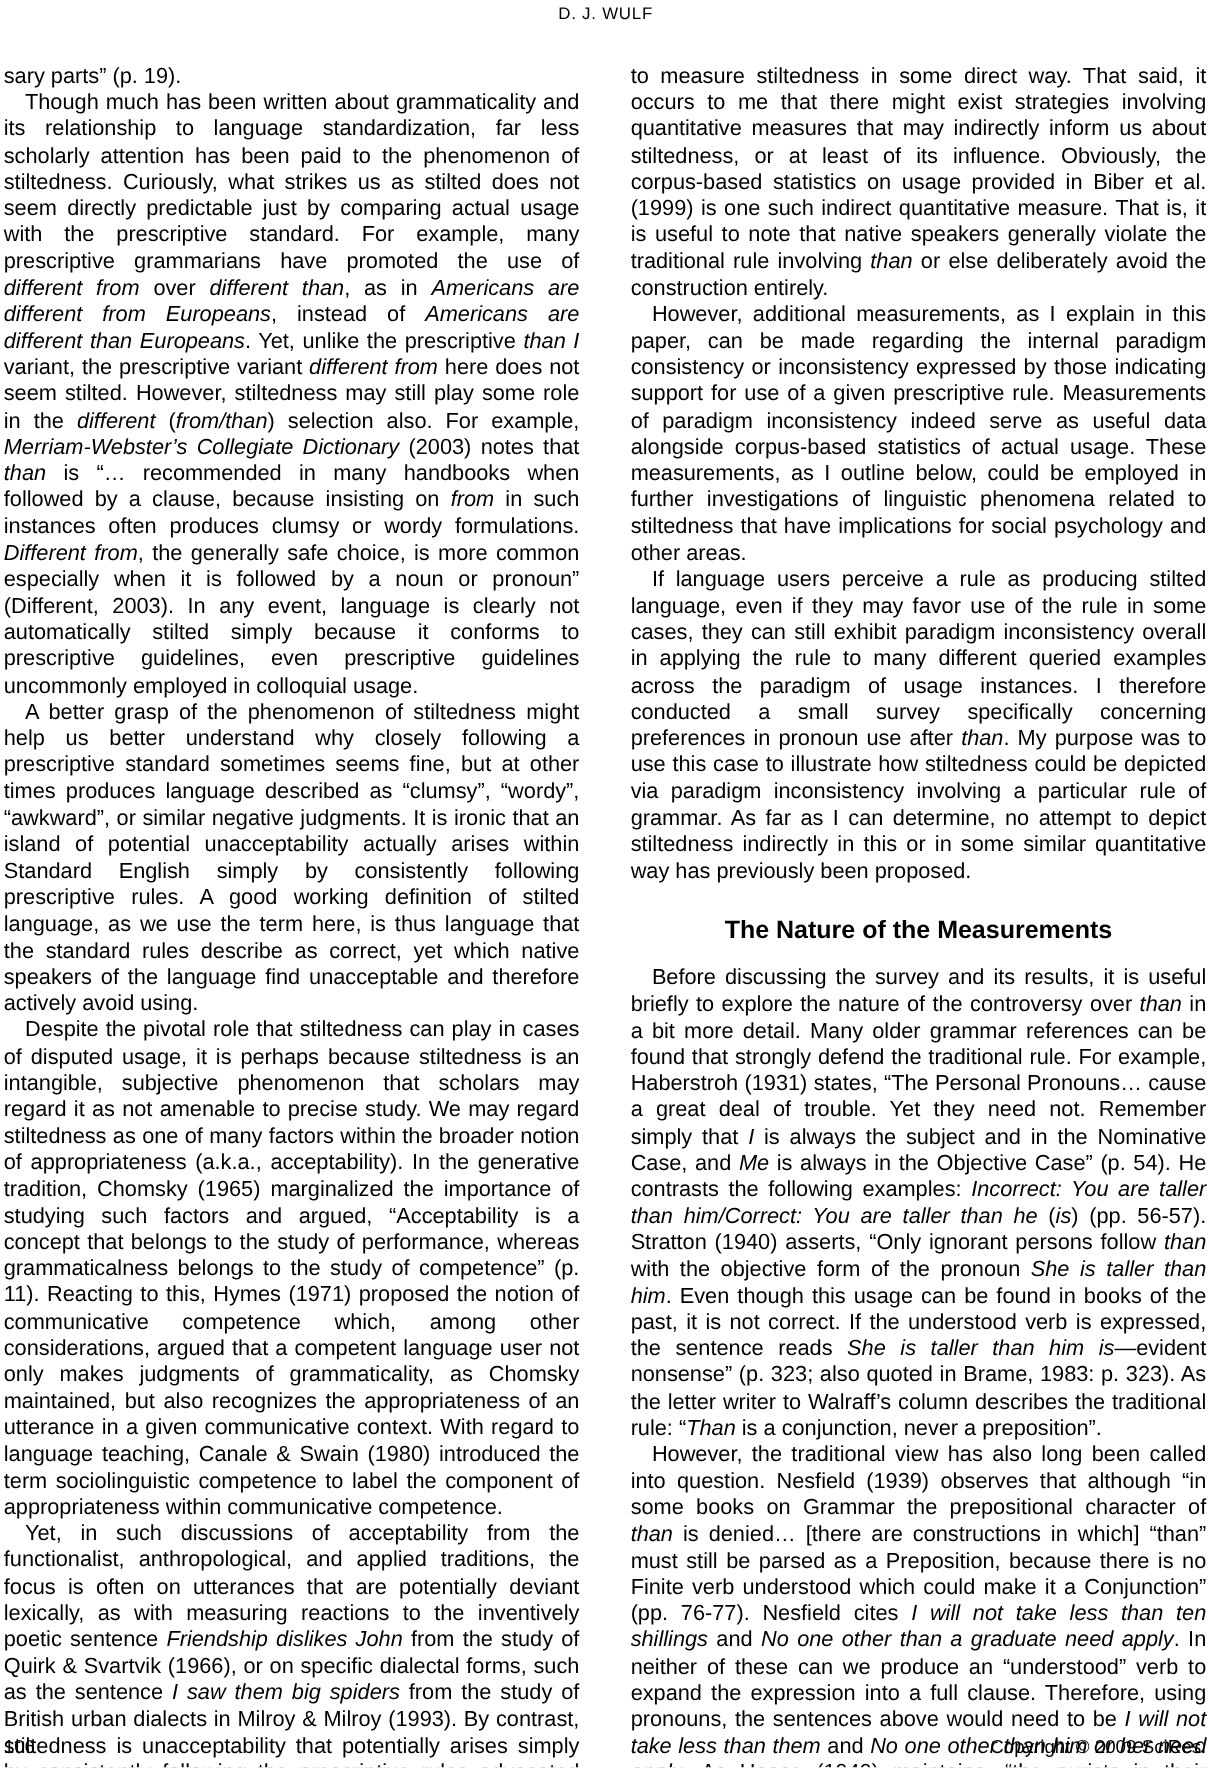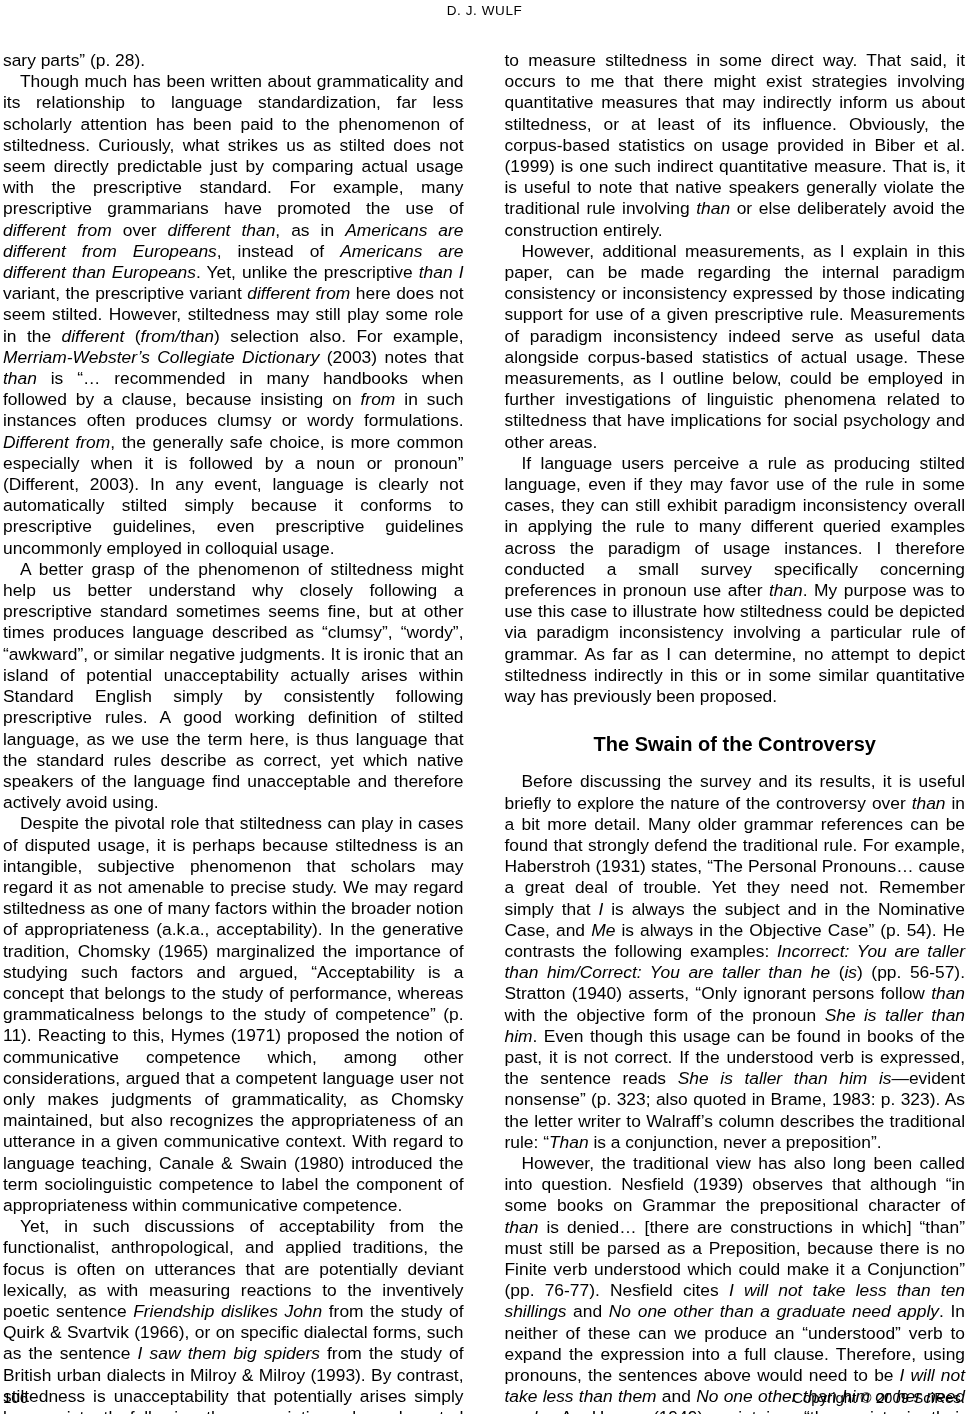--- a/index.html
+++ b/index.html
@@ -71,33 +71,33 @@
 </head>
 <body>
 
 <div class="page">
 
   <div class="running-head">D. J. WULF</div>
 
   <div class="columns">
 
     <div class="col">
-      <p class="noindent">sary parts” (p. 28).</p>
+      <p class="noindent">sary parts” (p. 19).</p>
       <p>Though much has been written about grammaticality and its relationship to language standardization, far less scholarly attention has been paid to the phenomenon of stiltedness. Curiously, what strikes us as stilted does not seem directly predictable just by comparing actual usage with the prescriptive standard. For example, many prescriptive grammarians have promoted the use of <i>different from</i> over <i>different than</i>, as in <i>Americans are different from Europeans</i>, instead of <i>Americans are different than Europeans</i>. Yet, unlike the prescriptive <i>than I</i> variant, the prescriptive variant <i>different from</i> here does not seem stilted. However, stiltedness may still play some role in the <i>different</i> (<i>from/than</i>) selection also. For example, <i>Merriam-Webster’s Collegiate Dictionary</i> (2003) notes that <i>than</i> is “… recommended in many handbooks when followed by a clause, because insisting on <i>from</i> in such instances often produces clumsy or wordy formulations. <i>Different from</i>, the generally safe choice, is more common especially when it is followed by a noun or pronoun” (Different, 2003). In any event, language is clearly not automatically stilted simply because it conforms to prescriptive guidelines, even prescriptive guidelines uncommonly employed in colloquial usage.</p>
       <p>A better grasp of the phenomenon of stiltedness might help us better understand why closely following a prescriptive standard sometimes seems fine, but at other times produces language described as “clumsy”, “wordy”, “awkward”, or similar negative judgments. It is ironic that an island of potential unacceptability actually arises within Standard English simply by consistently following prescriptive rules. A good working definition of stilted language, as we use the term here, is thus language that the standard rules describe as correct, yet which native speakers of the language find unacceptable and therefore actively avoid using.</p>
       <p>Despite the pivotal role that stiltedness can play in cases of disputed usage, it is perhaps because stiltedness is an intangible, subjective phenomenon that scholars may regard it as not amenable to precise study. We may regard stiltedness as one of many factors within the broader notion of appropriateness (a.k.a., acceptability). In the generative tradition, Chomsky (1965) marginalized the importance of studying such factors and argued, “Acceptability is a concept that belongs to the study of performance, whereas grammaticalness belongs to the study of competence” (p. 11). Reacting to this, Hymes (1971) proposed the notion of communicative competence which, among other considerations, argued that a competent language user not only makes judgments of grammaticality, as Chomsky maintained, but also recognizes the appropriateness of an utterance in a given communicative context. With regard to language teaching, Canale &amp; Swain (1980) introduced the term sociolinguistic competence to label the component of appropriateness within communicative competence.</p>
       <p>Yet, in such discussions of acceptability from the functionalist, anthropological, and applied traditions, the focus is often on utterances that are potentially deviant lexically, as with measuring reactions to the inventively poetic sentence <i>Friendship dislikes John</i> from the study of Quirk &amp; Svartvik (1966), or on specific dialectal forms, such as the sentence <i>I saw them big spiders</i> from the study of British urban dialects in Milroy &amp; Milroy (1993). By contrast, stiltedness is unacceptability that potentially arises simply by consistently following the prescriptive rules advocated for Standard English.</p>
       <p>Given its subjective nature, there seems to be no reliable way</p>
     </div>
 
     <div class="col">
       <p class="noindent">to measure stiltedness in some direct way. That said, it occurs to me that there might exist strategies involving quantitative measures that may indirectly inform us about stiltedness, or at least of its influence. Obviously, the corpus-based statistics on usage provided in Biber et al. (1999) is one such indirect quantitative measure. That is, it is useful to note that native speakers generally violate the traditional rule involving <i>than</i> or else deliberately avoid the construction entirely.</p>
       <p>However, additional measurements, as I explain in this paper, can be made regarding the internal paradigm consistency or inconsistency expressed by those indicating support for use of a given prescriptive rule. Measurements of paradigm inconsistency indeed serve as useful data alongside corpus-based statistics of actual usage. These measurements, as I outline below, could be employed in further investigations of linguistic phenomena related to stiltedness that have implications for social psychology and other areas.</p>
       <p>If language users perceive a rule as producing stilted language, even if they may favor use of the rule in some cases, they can still exhibit paradigm inconsistency overall in applying the rule to many different queried examples across the paradigm of usage instances. I therefore conducted a small survey specifically concerning preferences in pronoun use after <i>than</i>. My purpose was to use this case to illustrate how stiltedness could be depicted via paradigm inconsistency involving a particular rule of grammar. As far as I can determine, no attempt to depict stiltedness indirectly in this or in some similar quantitative way has previously been proposed.</p>
-      <h2 class="section-heading">The Swain of the Controversy</h2>
+      <h2 class="section-heading">The Nature of the Measurements</h2>
       <p>Before discussing the survey and its results, it is useful briefly to explore the nature of the controversy over <i>than</i> in a bit more detail. Many older grammar references can be found that strongly defend the traditional rule. For example, Haberstroh (1931) states, “The Personal Pronouns… cause a great deal of trouble. Yet they need not. Remember simply that <i>I</i> is always the subject and in the Nominative Case, and <i>Me</i> is always in the Objective Case” (p. 54). He contrasts the following examples: <i>Incorrect: You are taller than him/Correct: You are taller than he</i> (<i>is</i>) (pp. 56-57). Stratton (1940) asserts, “Only ignorant persons follow <i>than</i> with the objective form of the pronoun <i>She is taller than him</i>. Even though this usage can be found in books of the past, it is not correct. If the understood verb is expressed, the sentence reads <i>She is taller than him is</i>—evident nonsense” (p. 323; also quoted in Brame, 1983: p. 323). As the letter writer to Walraff’s column describes the traditional rule: “<i>Than</i> is a conjunction, never a preposition”.</p>
       <p>However, the traditional view has also long been called into question. Nesfield (1939) observes that although “in some books on Grammar the prepositional character of <i>than</i> is denied… [there are constructions in which] “than” must still be parsed as a Preposition, because there is no Finite verb understood which could make it a Conjunction” (pp. 76-77). Nesfield cites <i>I will not take less than ten shillings</i> and <i>No one other than a graduate need apply</i>. In neither of these can we produce an “understood” verb to expand the expression into a full clause. Therefore, using pronouns, the sentences above would need to be <i>I will not take less than them</i> and <i>No one other than him or her need apply</i>. As Haase (1949) maintains, “the purists in their attempt to eradicate the use of expressions such as <i>than me</i> have overlooked the use of <i>than</i> as a preposition in other con-</p>
     </div>
 
   </div>
 
   <div class="footer">
     <span>106</span>
     <span>Copyright © 2009 SciRes.</span>
   </div>

